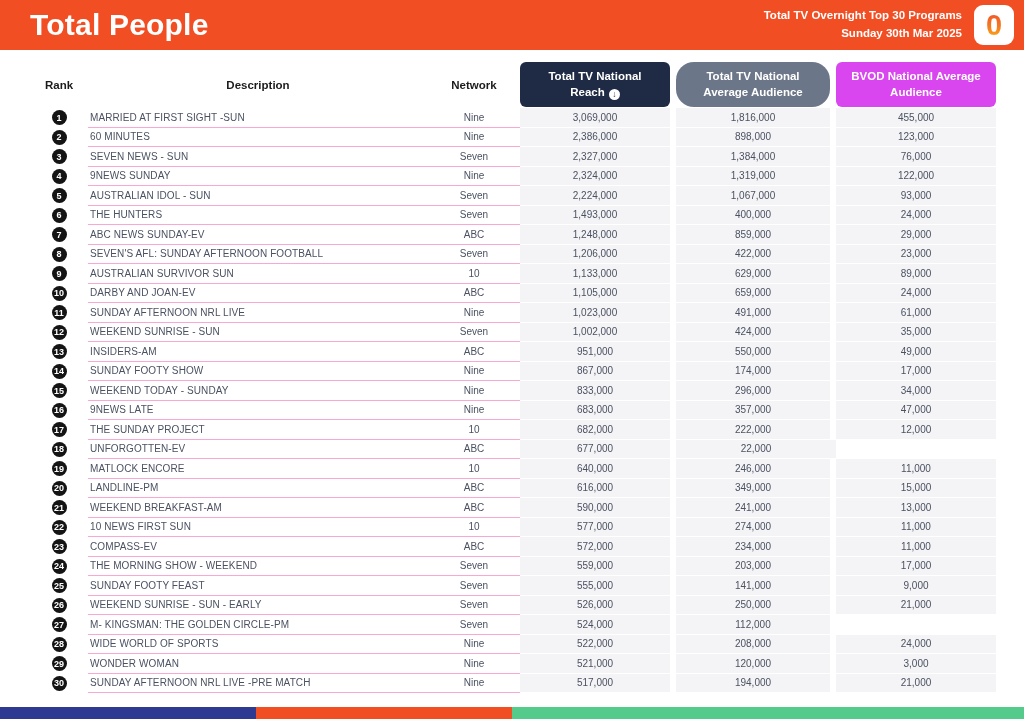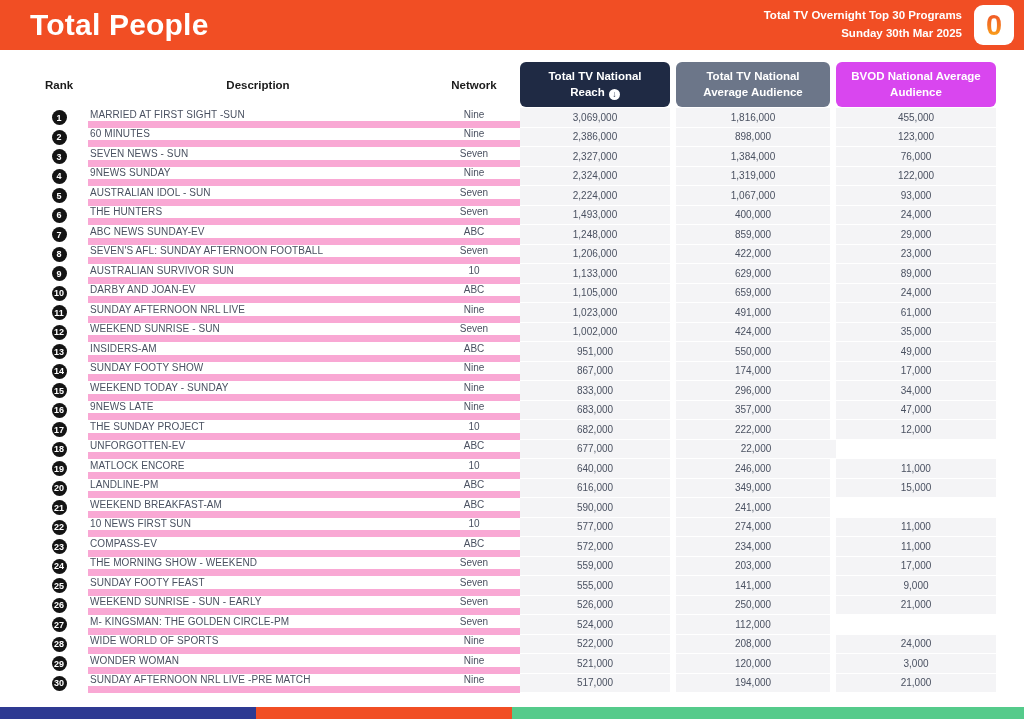--- a/index.html
+++ b/index.html
@@ -24,34 +24,34 @@
   .thead { display:flex; height:45px; margin-bottom:1px; }
   .h-plain { display:flex; align-items:center; justify-content:center;
              font-size:11.5px; font-weight:700; color:#1b1b1b; }
   .h-rank { width:58px; }
   .h-desc { width:340px; }
   .h-net  { width:92px; }
   .h-block { display:flex; align-items:center; justify-content:center; text-align:center;
              color:#ffffff; font-size:11.5px; font-weight:700; line-height:1.35;
              border-radius:6px; padding:0 14px; }
   .h-reach { width:150px; background:#1F2A44; }
-  .h-avg   { width:154px; margin-left:6px; background:#6C7689; }
+  .h-avg   { width:154px; margin-left:6px; background:#6C7689;border-radius:18px; }
   .h-bvod  { width:160px; margin-left:6px; background:#d946ef; }
   .sort-circle { display:inline-flex; align-items:center; justify-content:center;
                  width:11px; height:11px; border-radius:50%; background:#ffffff;
                  color:#1F2A44; font-size:8.5px; font-weight:700; line-height:11px;
                  margin-left:4px; vertical-align:-1px; }
 
   .tbody .row { display:flex; height:19.5px; }
   .c-rank { width:58px; display:flex; align-items:center; justify-content:center; }
   .rank-badge { width:15px; height:15px; border-radius:50%; background:#141414;
                 color:#ffffff; font-size:9px; font-weight:700;
                 display:flex; align-items:center; justify-content:center; }
   .mid-cells { width:432px; display:flex; align-items:center; height:100%;
-               border-bottom:7px solid #f9a8d4; }
+               border-bottom:1px solid #f9a8d4; }
   .c-desc { width:340px; font-size:10px; color:#4A5161; letter-spacing:0.1px;
             padding-left:2px; white-space:nowrap; overflow:hidden; }
   .c-net  { width:92px; font-size:10px; color:#4A5161; text-align:center; }
   .c-num  { height:100%; display:flex; align-items:center; justify-content:center;
             font-size:10px; color:#4A5161; background:#F4F4F6;
             border-bottom:1px solid #ffffff; }
   .c-reach { width:150px; }
   .c-avg   { width:154px; margin-left:6px; }
   .c-bvod  { width:160px; margin-left:6px; }
 
@@ -352,20 +352,21 @@
   <div class="row">
     <div class="c-rank">
       <span class="rank-badge">21</span>
     </div>
     <div class="mid-cells">
       <div class="c-desc">WEEKEND BREAKFAST-AM</div>
       <div class="c-net">ABC</div>
     </div>
     <div class="c-num c-reach">590,000</div>
     <div class="c-num c-avg">241,000</div>
+    <div class="c-num c-bvod">13,000</div>
   </div>
 
   <div class="row">
     <div class="c-rank">
       <span class="rank-badge">22</span>
     </div>
     <div class="mid-cells">
       <div class="c-desc">10 NEWS FIRST SUN</div>
       <div class="c-net">10</div>
     </div>

